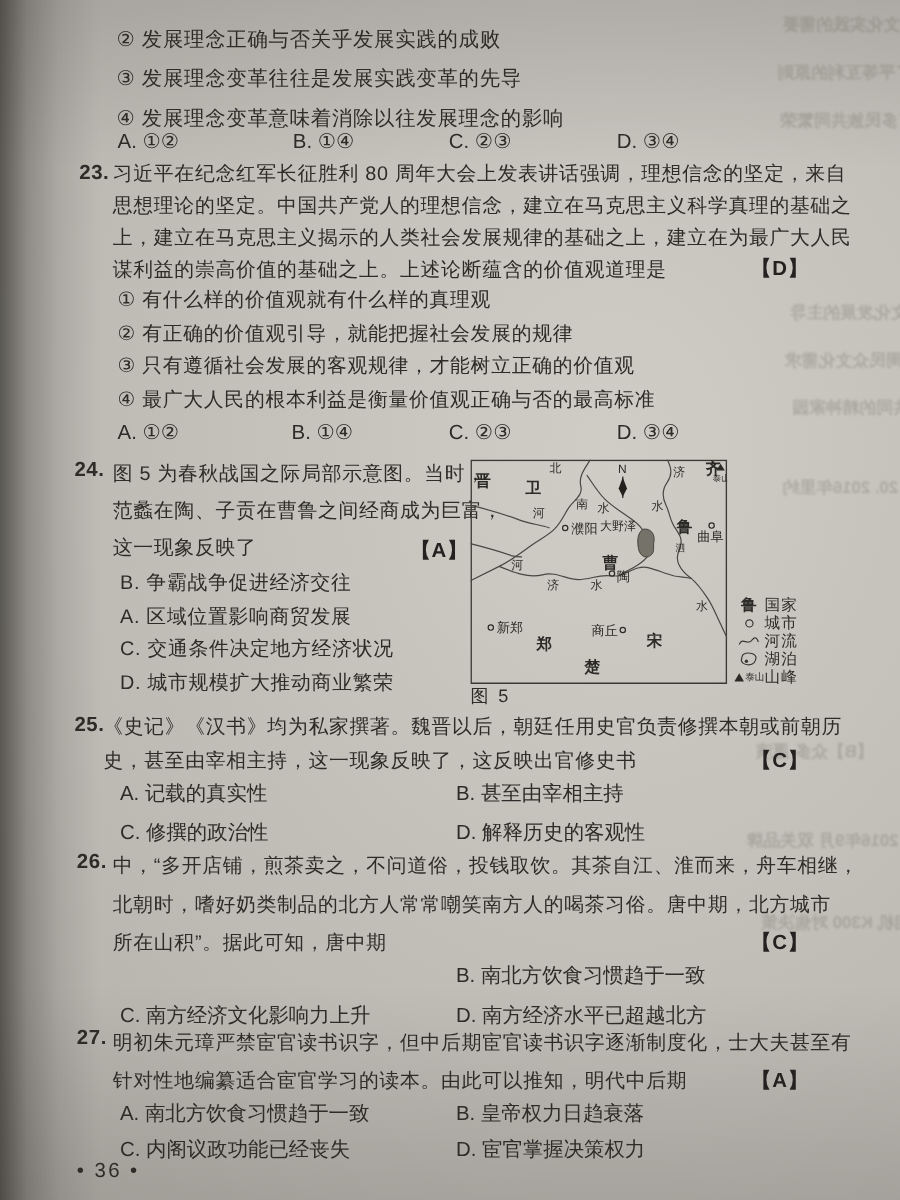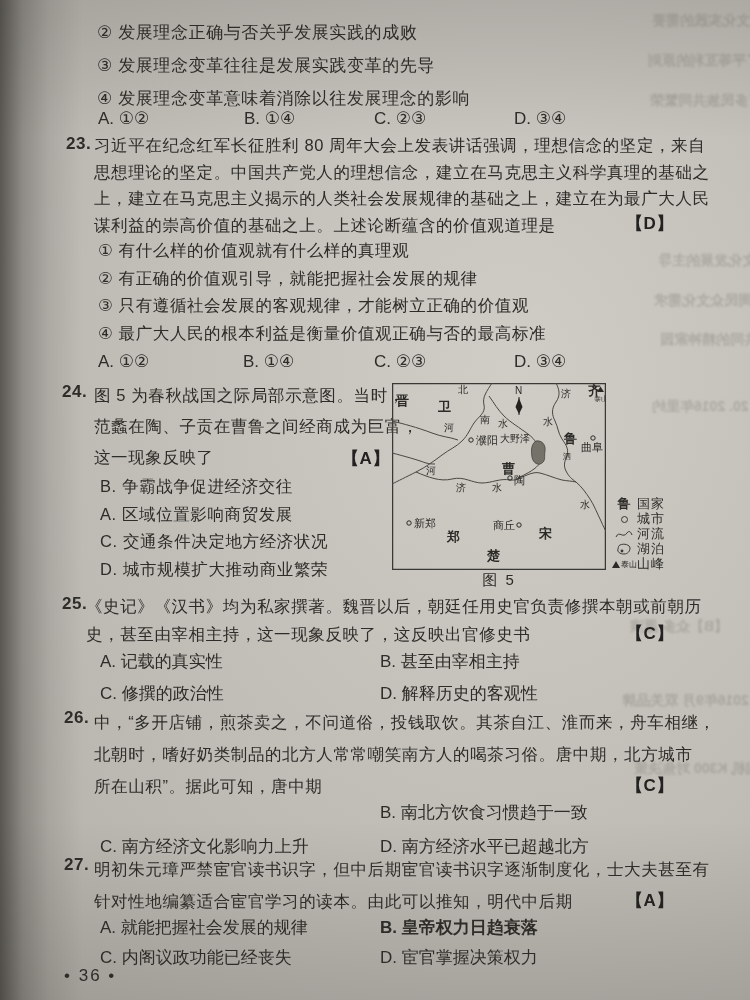--- a/index.html
+++ b/index.html
@@ -18,21 +18,21 @@
   .qtext{position:absolute; font-size:16.5px; letter-spacing:.6px;}
   .qtext p{white-space:nowrap;}
   .answer{position:absolute; font-weight:bold; font-size:17px; color:#242220;}
   .optline p{white-space:nowrap;}
   .choice{position:absolute; font-size:17px; white-space:nowrap;}
   .ghost{
     position:absolute; transform:scaleX(-1); filter:blur(1.1px); opacity:.30;
     color:#6e6a60; font-weight:bold; font-size:14px; white-space:nowrap; pointer-events:none;
   }
   .mapwrap{position:absolute; left:392px; top:383px;}
-  .map-caption{position:absolute; left:392px; top:571px; width:214px; text-align:center; font-size:15px; letter-spacing:2px;}
+  .map-caption{position:absolute; left:392px; top:571px; width:214px; font-size:15px; letter-spacing:2px;}
   .legend{position:absolute; left:611px; top:497px; font-size:13px;}
   .legend .row{display:flex; align-items:center; height:14px; margin-bottom:1px;}
   .legend .sym{width:26px; display:flex; justify-content:center; align-items:center;}
   .legend .lab{letter-spacing:1px;}
   .lg-state{font-weight:bold; font-size:13px;}
   .lg-city{width:5px;height:5px;border:1.2px solid #3a3834;border-radius:50%;}
   .lg-mtn{font-size:8px; letter-spacing:0;}
   svg text{font-family:"Liberation Sans","DejaVu Sans",sans-serif; fill:#2b2a26;}
   .pagenum{position:absolute; left:64px; top:966px; font-size:17px; letter-spacing:2px;}
 </style>
@@ -228,19 +228,19 @@
   <span class="choice" style="left:380px; top:801px;">B. 南北方饮食习惯趋于一致</span>
   <span class="choice" style="left:100px; top:835px;">C. 南方经济文化影响力上升</span>
   <span class="choice" style="left:380px; top:835px;">D. 南方经济水平已超越北方</span>
 
   <span class="qnum" style="left:64px; top:855px;">27.</span>
   <div class="qtext" style="left:94px; top:853px; width:580px; line-height:32px;">
     <p>明初朱元璋严禁宦官读书识字，但中后期宦官读书识字逐渐制度化，士大夫甚至有</p>
     <p>针对性地编纂适合宦官学习的读本。由此可以推知，明代中后期</p>
     <span class="answer" style="right:0; top:32px;">【A】</span>
   </div>
-  <span class="choice" style="left:100px; top:916px;">A. 就能把握社会发展的规律</span>
-  <span class="choice" style="left:380px; top:916px;font-weight:bold;">B. 皇帝权力日趋衰落</span>
+  <span class="choice" style="left:100px; top:916px;">A. 南北方饮食习惯趋于一致</span>
+  <span class="choice" style="left:380px; top:916px;">B. 皇帝权力日趋衰落</span>
   <span class="choice" style="left:100px; top:946px;">C. 内阁议政功能已经丧失</span>
   <span class="choice" style="left:380px; top:946px;">D. 宦官掌握决策权力</span>
 
   <div class="pagenum">• 36 •</div>
 </div>
 
 </body></html>

